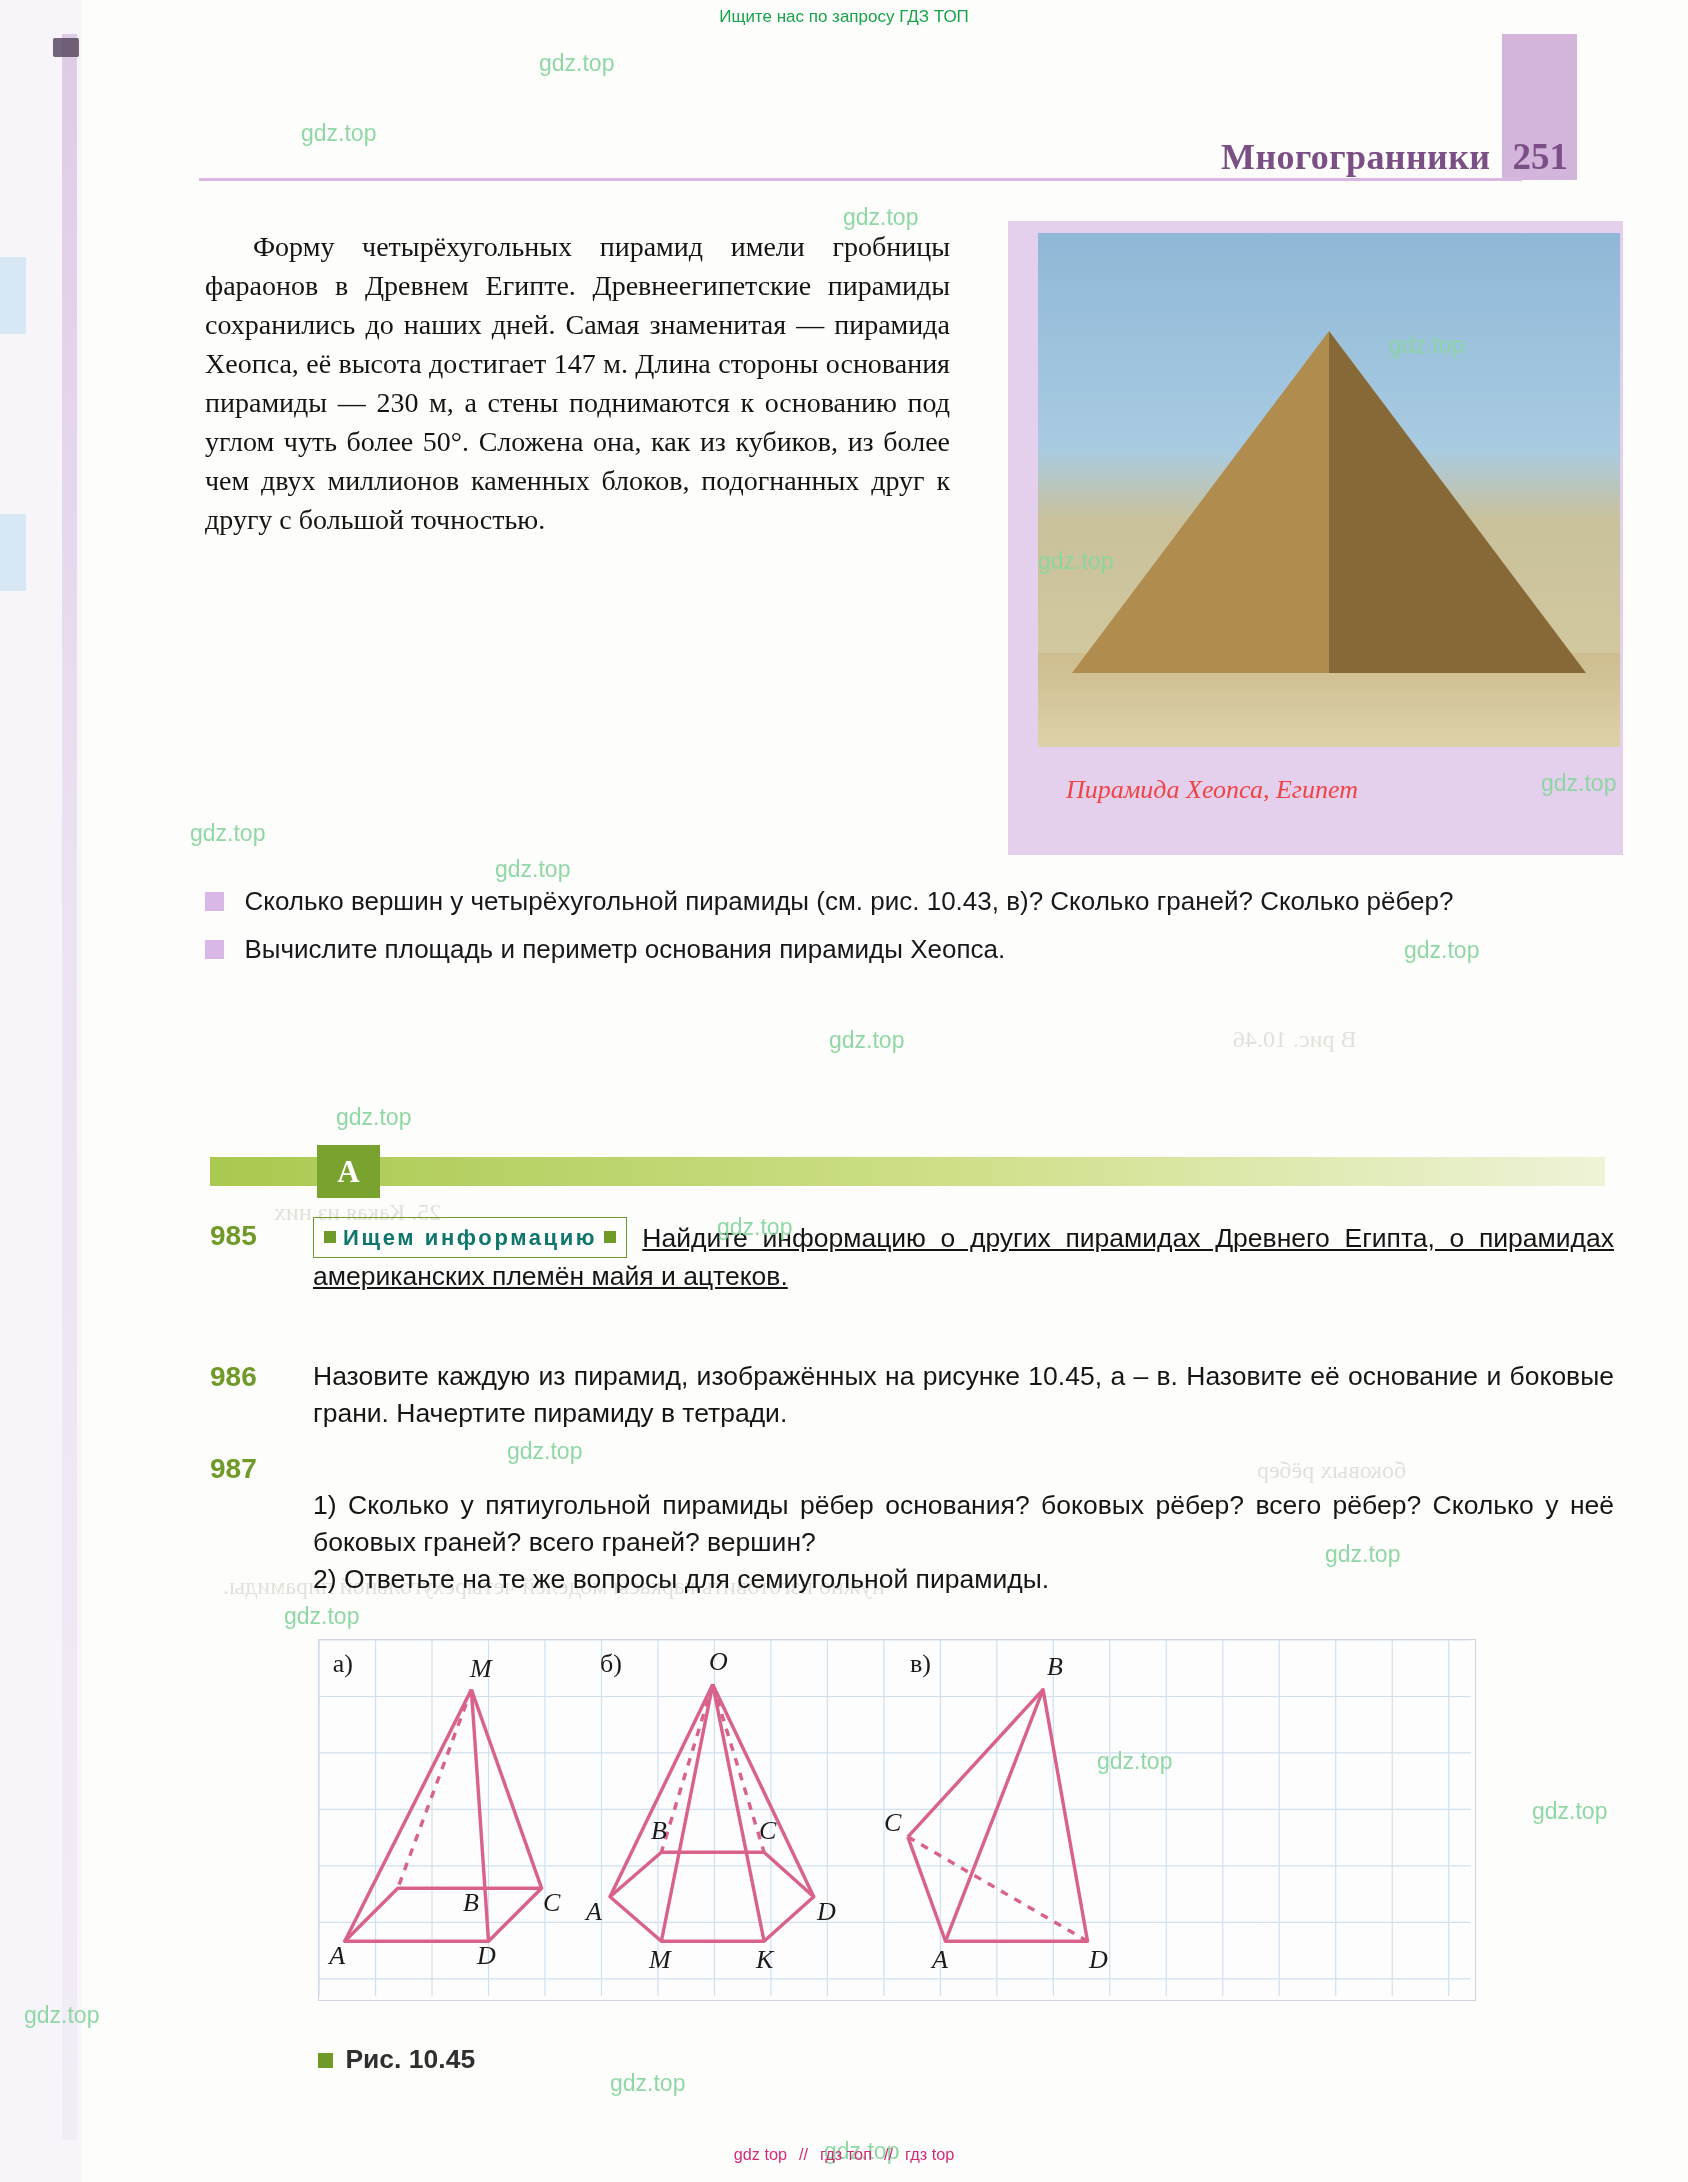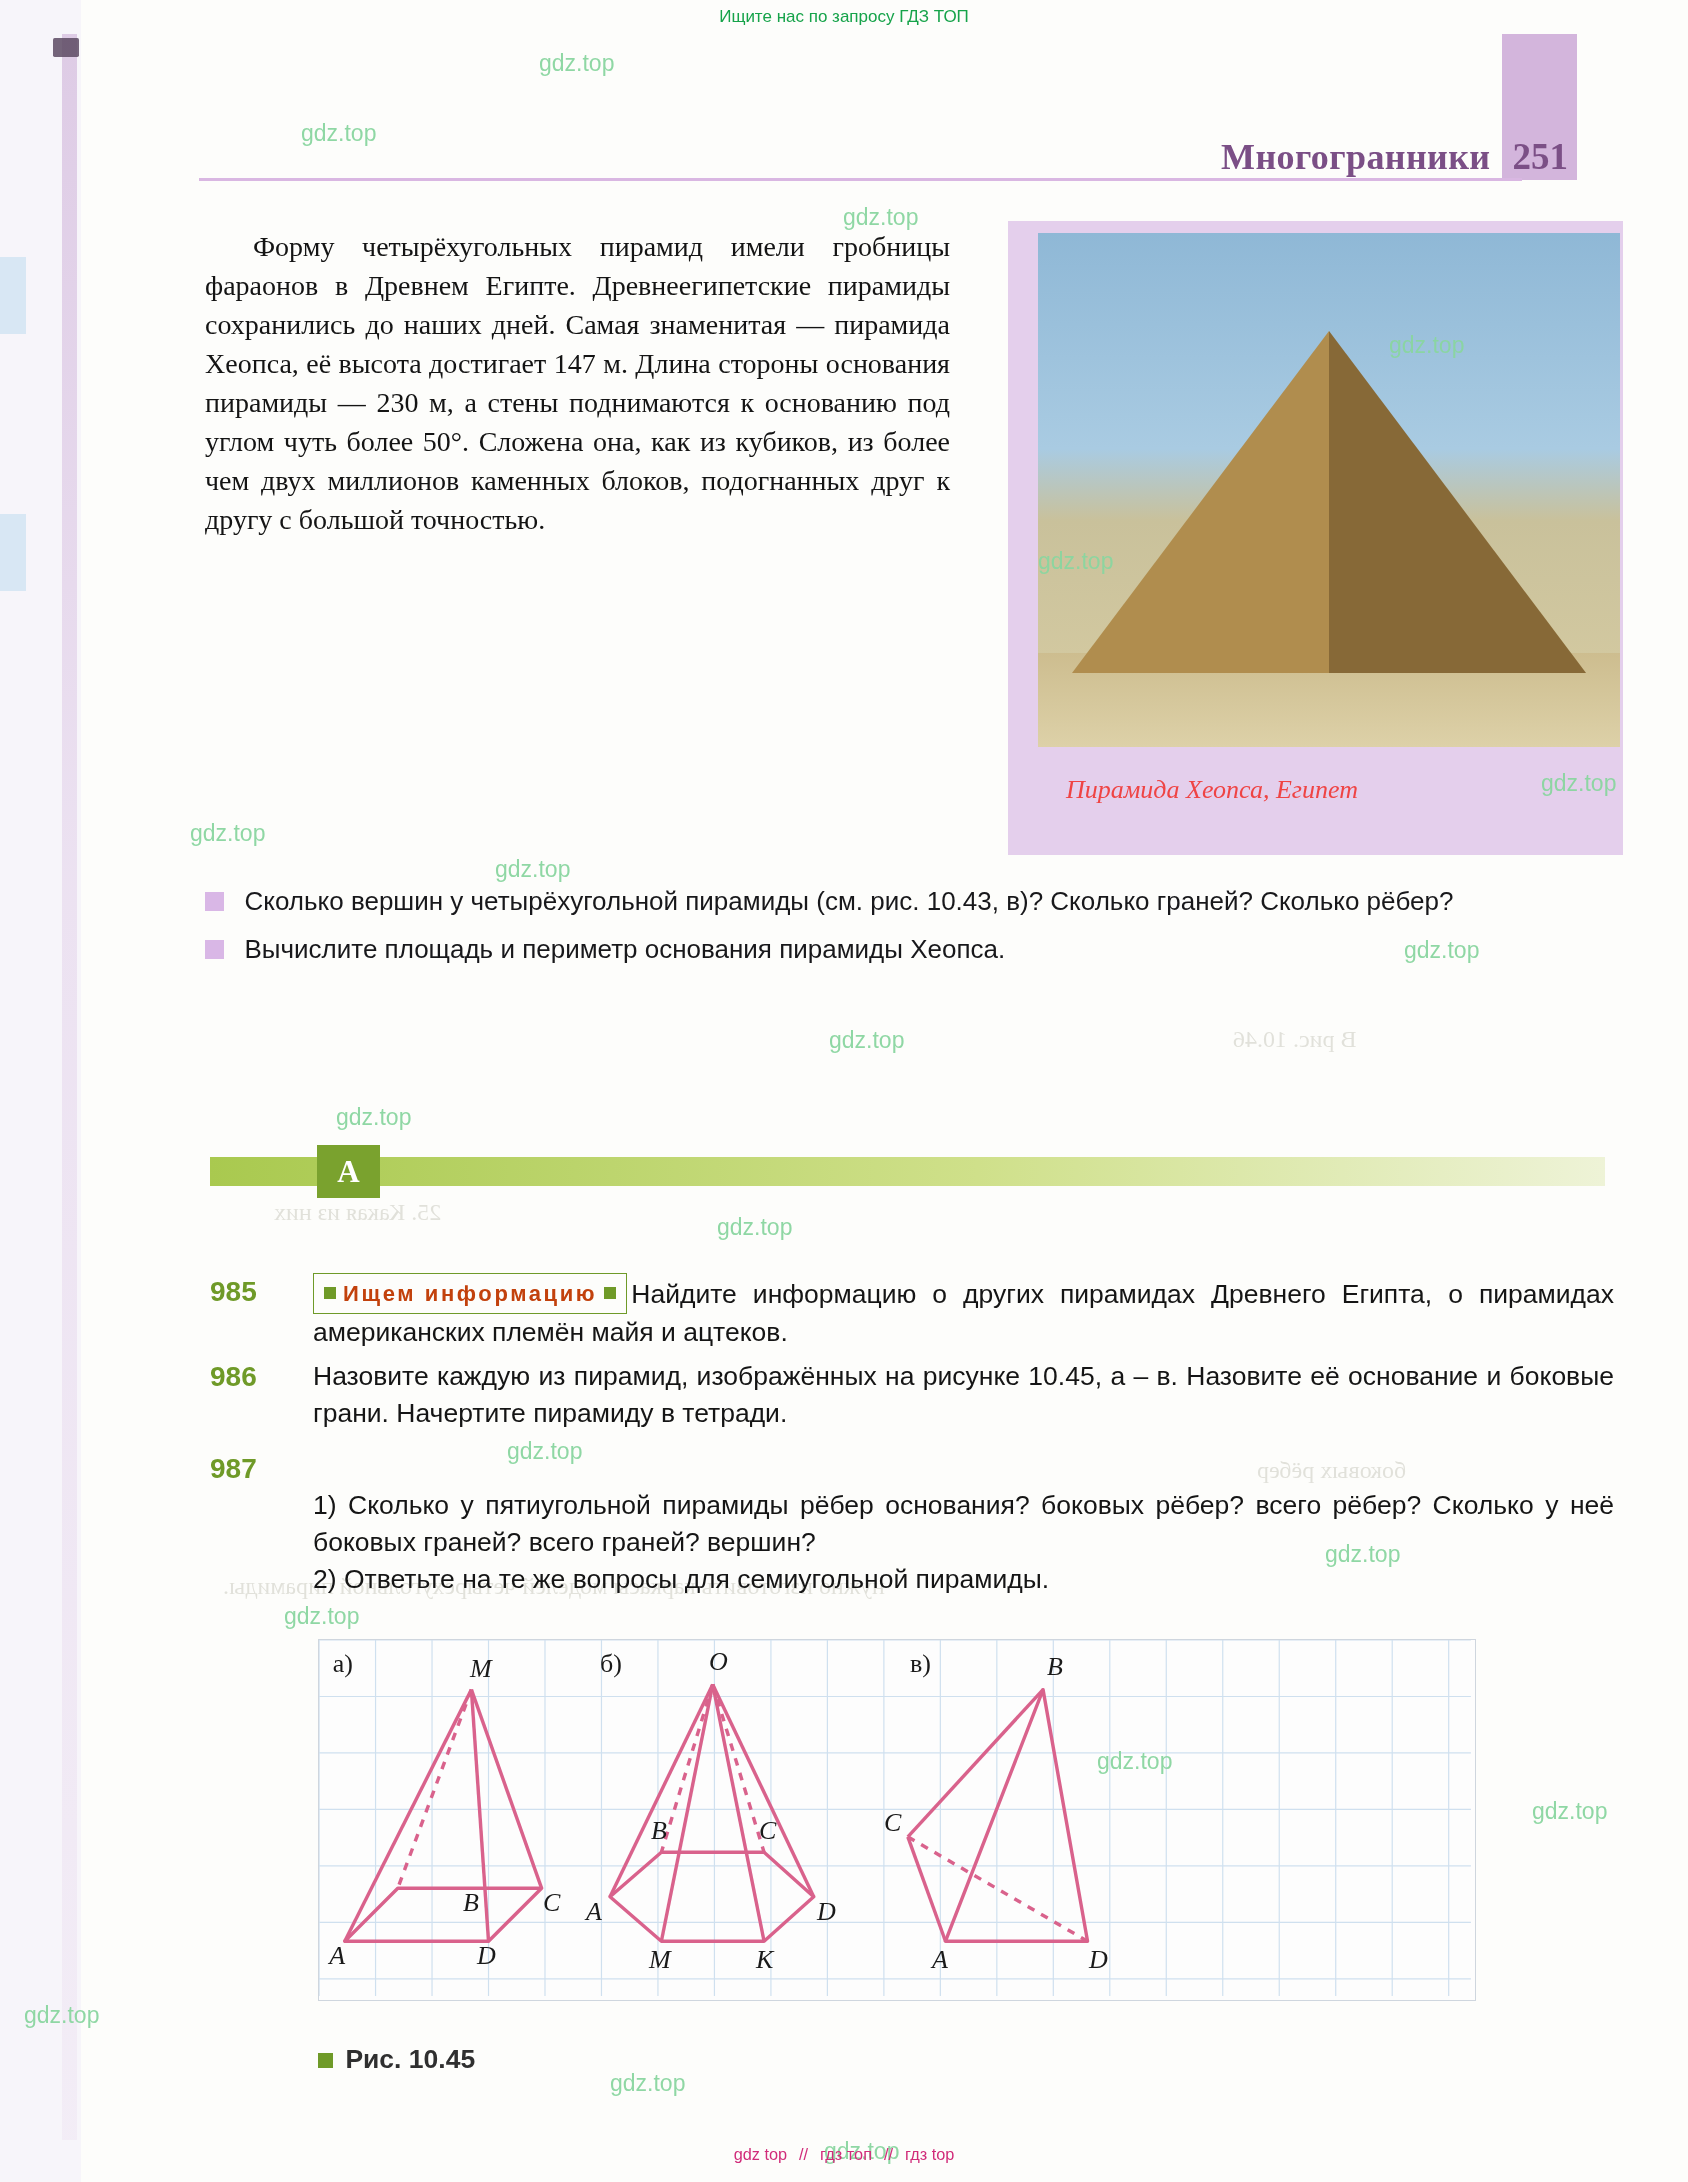--- a/index.html
+++ b/index.html
@@ -148,22 +148,22 @@
     font-size:26.5px;line-height:37px;color:#151515;
   }
   .ex-num{
     position:absolute;left:0;width:86px;
     font-weight:bold;font-size:28px;color:#6f9a28;
     font-family:"Liberation Sans", sans-serif;
   }
   .ex-body{margin-left:103px;text-align:justify;}
   .tagbox{
     display:inline-block;border:1.7px solid #6f9a28;padding:0.9px 10.3px;
-    font-weight:bold;font-size:22px;letter-spacing:2.6px;color:#c2410c;
-    margin-right:4px;vertical-align:1.7px;
+    font-weight:bold;font-size:22px;letter-spacing:2.6px;color:#0f766e;
+    margin-right:15px;vertical-align:1.7px;
   }
   .tagsq{display:inline-block;width:12px;height:12px;background:#6f9a28;margin:0 6.8px 1.7px 0;}
 
   
   .figure-box{
     position:absolute;left:318px;top:1639px;width:1156px;height:360px;
     background:#fdfdfd;border:1.7px solid #cfd6de;
   }
   .fig-label{
     position:absolute;font-family:"Liberation Serif", serif;
@@ -243,21 +243,21 @@
   </div>
   <div class="bullet-row">
     <span class="bullet-sq"></span>
     <span class="bullet-text">Вычислите площадь и периметр основания пирамиды Хеопса.</span>
   </div>
 </div>
 
 <div class="band"></div>
 <div class="band-badge">A</div>
 
-<div class="ex" style="top:1273px;">
+<div class="ex" style="top:1217px;text-decoration:underline;">
   <span class="ex-num">985</span>
   <div class="ex-body">
     <span class="tagbox"><span class="tagsq"></span><span>Ищем информацию</span><span class="tagsq" style="margin:0 0 1.7px 6.8px"></span></span><span>Найдите информацию о других пирамидах Древнего Египта, о пирамидах американских племён майя и ацтеков.</span>
   </div>
 </div>
 
 <div class="ex" style="top:1358px;">
   <span class="ex-num">986</span>
   <div class="ex-body">
     <span>Назовите каждую из пирамид, изображённых на рисунке 10.45, а – в. На­зовите её основание и боковые грани. Начертите пирамиду в тетради.</span>

